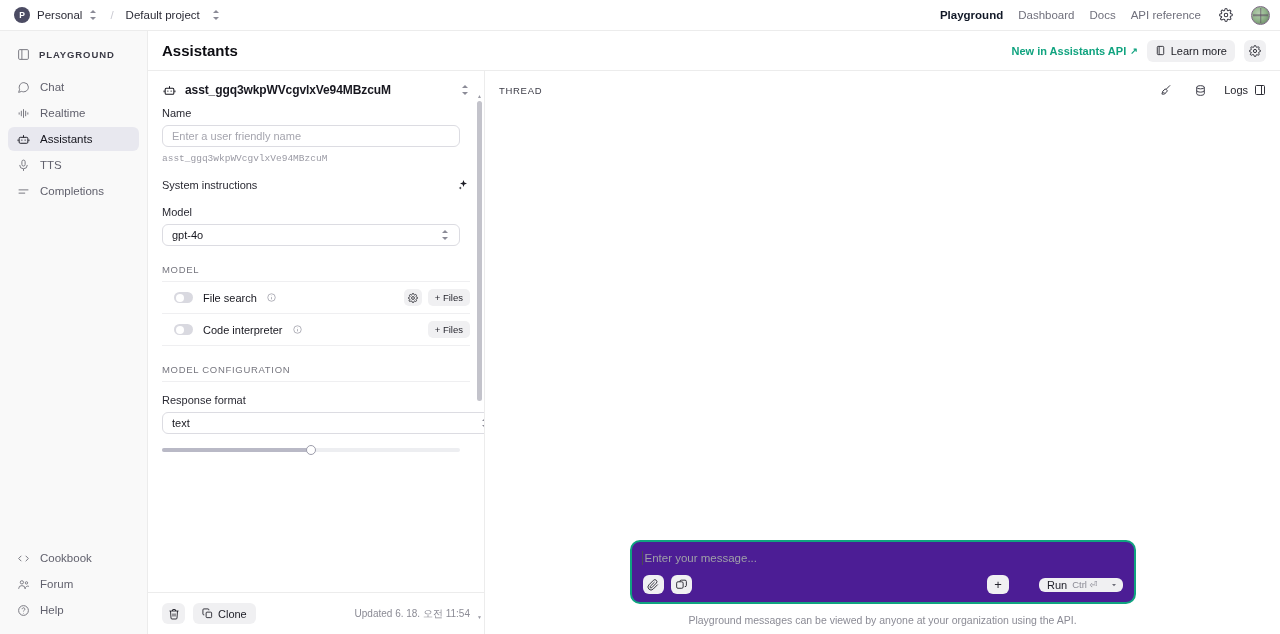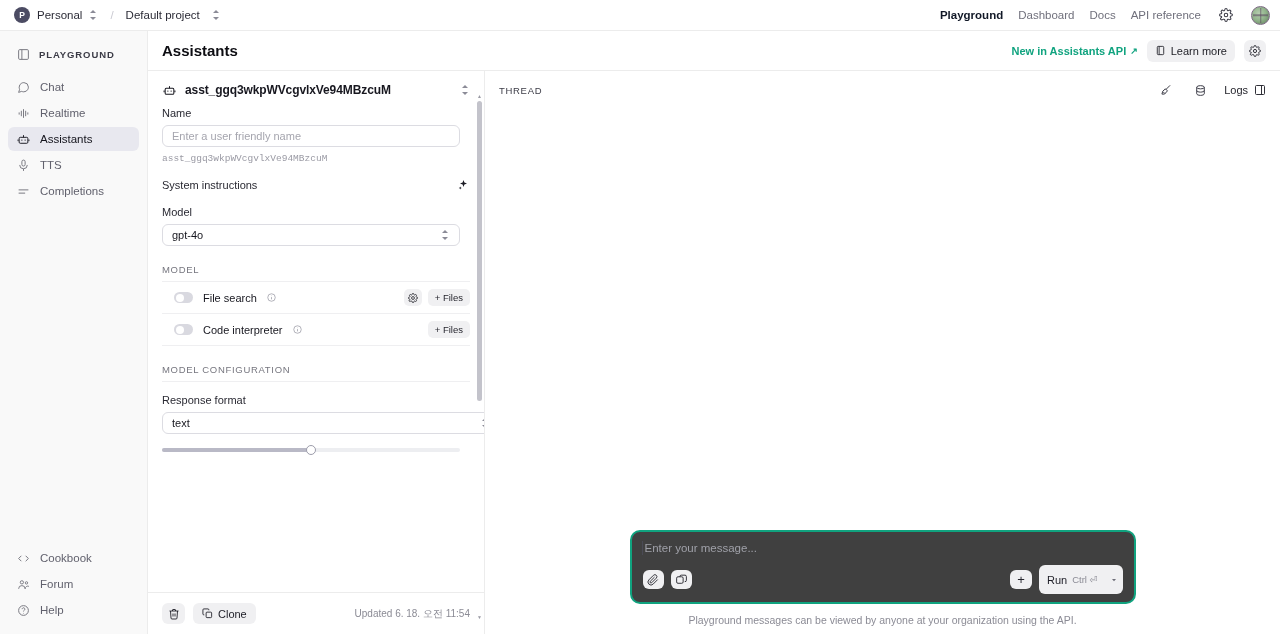--- a/index.html
+++ b/index.html
@@ -224,39 +224,39 @@
   }
   .thread-label { font-size: 9.5px; letter-spacing: .7px; color: #3b3b46; }
   .thread-actions { display: flex; gap: 14px; }
   .logs-btn { display: flex; align-items: center; gap: 6px; font-size: 11px; color: #26262e; cursor: pointer; }
 
   .thread-body { flex: 1; min-height: 0; }
 
   .composer-area { padding: 0 14px 10px 14px; }
   .composer {
     width: 506px; margin: 0 auto; border: 2px solid #10a37f; border-radius: 10px;
-    background: #404040; padding: 10px 11px 8px 11px;
+    background: #4c1d95; padding: 10px 11px 8px 11px;
   }
   .composer-placeholder { font-size: 11.5px; color: #9fa0a8; margin-bottom: 11px; position: relative; padding-left: 2px; }
   .composer-placeholder::before {
     content: ""; position: absolute; left: -1px; top: -1px; width: 1px; height: 14px; background: #4a4a55;
   }
   .composer-row { display: flex; align-items: center; justify-content: space-between; }
   .composer-left { display: flex; align-items: center; gap: 7px; }
   .comp-icon-btn {
     width: 21px; height: 19px; background: #f0f0f2; border: none; border-radius: 6px;
     display: flex; align-items: center; justify-content: center; cursor: pointer; color: #26262e;
   }
   .composer-right { display: flex; align-items: center; gap: 7px; }
   .plus-btn {
     width: 22px; height: 19px; background: #f0f0f2; border: none; border-radius: 6px;
     display: flex; align-items: center; justify-content: center; cursor: pointer;
     color: #26262e; font-size: 13px; line-height: 1; font-family: inherit;
   }
-  .run-group { display: flex; align-items: center; background: #f0f0f2; border-radius: 6px; height: 29px; }
+  .run-group { display: flex; align-items: center; background: #f0f0f2; border-radius: 6px; height: 14px; margin-left: 23px; }
   .run-btn {
     display: flex; align-items: center; gap: 5px; height: 19px; padding: 0 8px;
     background: transparent; border: none; cursor: pointer; font-family: inherit;
     font-size: 11px; color: #1d1d26;
   }
   .run-kbd { font-size: 9.5px; color: #8b8b95; }
   .run-caret {
     width: 17px; height: 19px; background: transparent; border: none; cursor: pointer;
     display: flex; align-items: center; justify-content: center; color: #6e6e79; font-size: 7px;
   }

